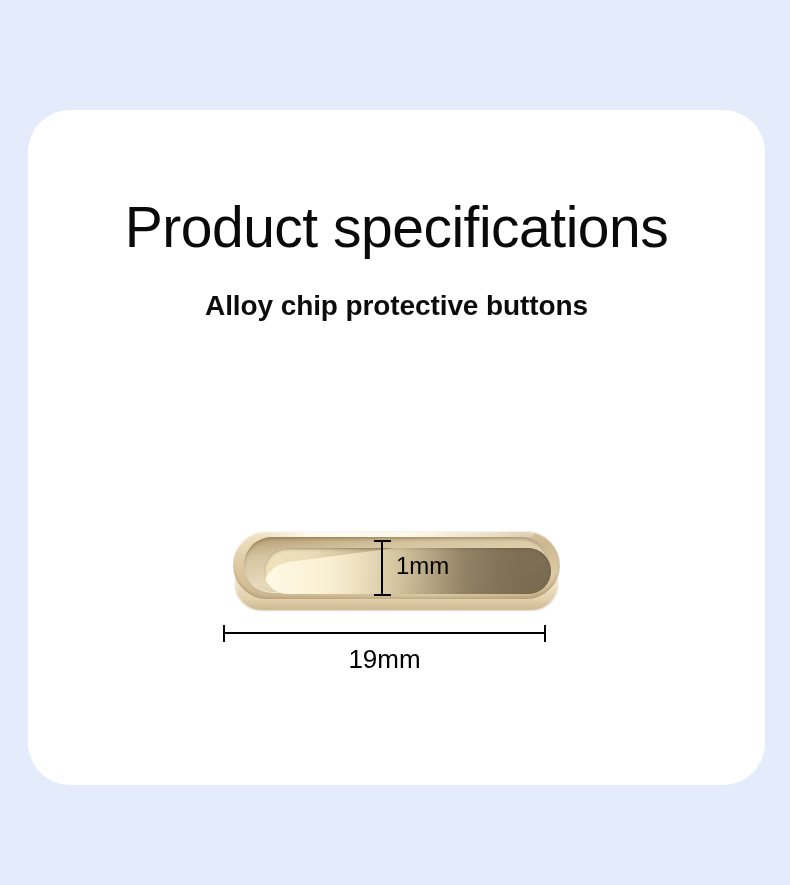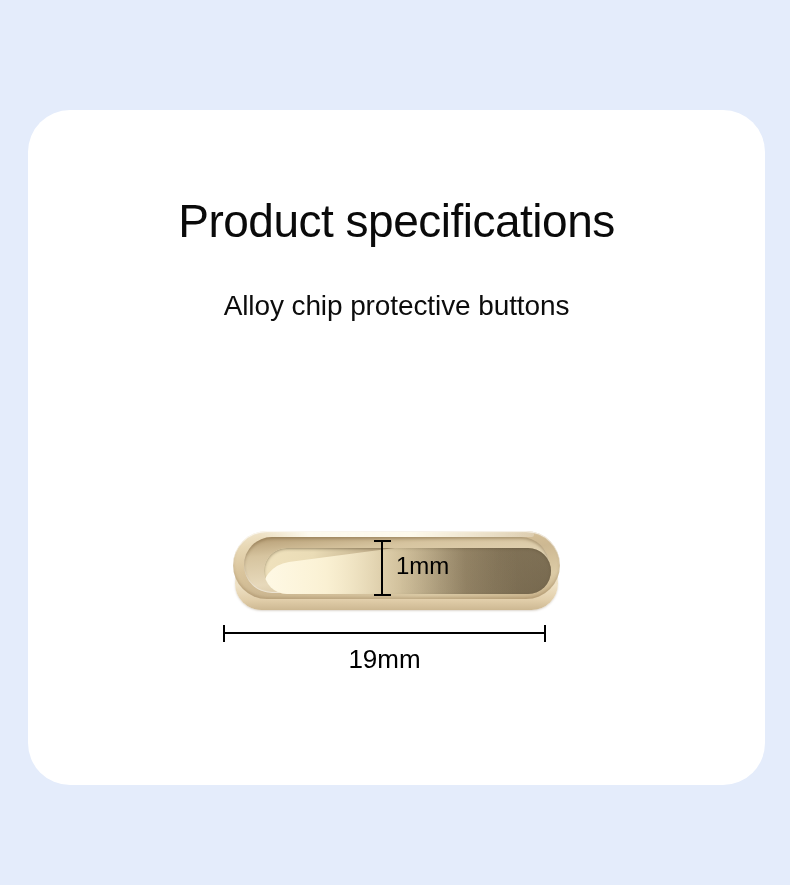--- a/index.html
+++ b/index.html
@@ -26,35 +26,35 @@
     border-radius: 42px;
   }
 
   
   .title {
     position: absolute;
     left: 0;
     top: 86px;
     width: 737px;
     text-align: center;
-    font-size: 46px;
+    font-size: 57px;
     font-weight: 400;
     letter-spacing: -0.5px;
     color: #0a0a0a;
     line-height: 1.1;
     white-space: nowrap;
   }
   .subtitle {
     position: absolute;
     left: 0;
     top: 180px;
     width: 737px;
     text-align: center;
     font-size: 28px;
-    font-weight: 400;
+    font-weight: 700;
     color: #0c0c0c;
     letter-spacing: -0.1px;
     white-space: nowrap;
   }
   .colors-line {
     position: absolute;
     left: 0;
     top: 282px;
     width: 737px;
     text-align: center;

